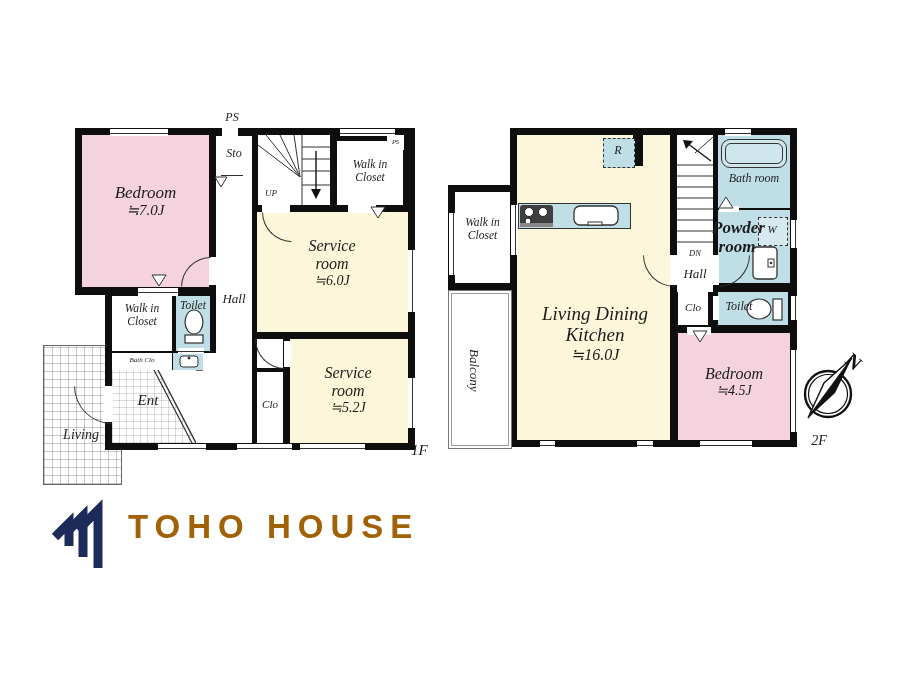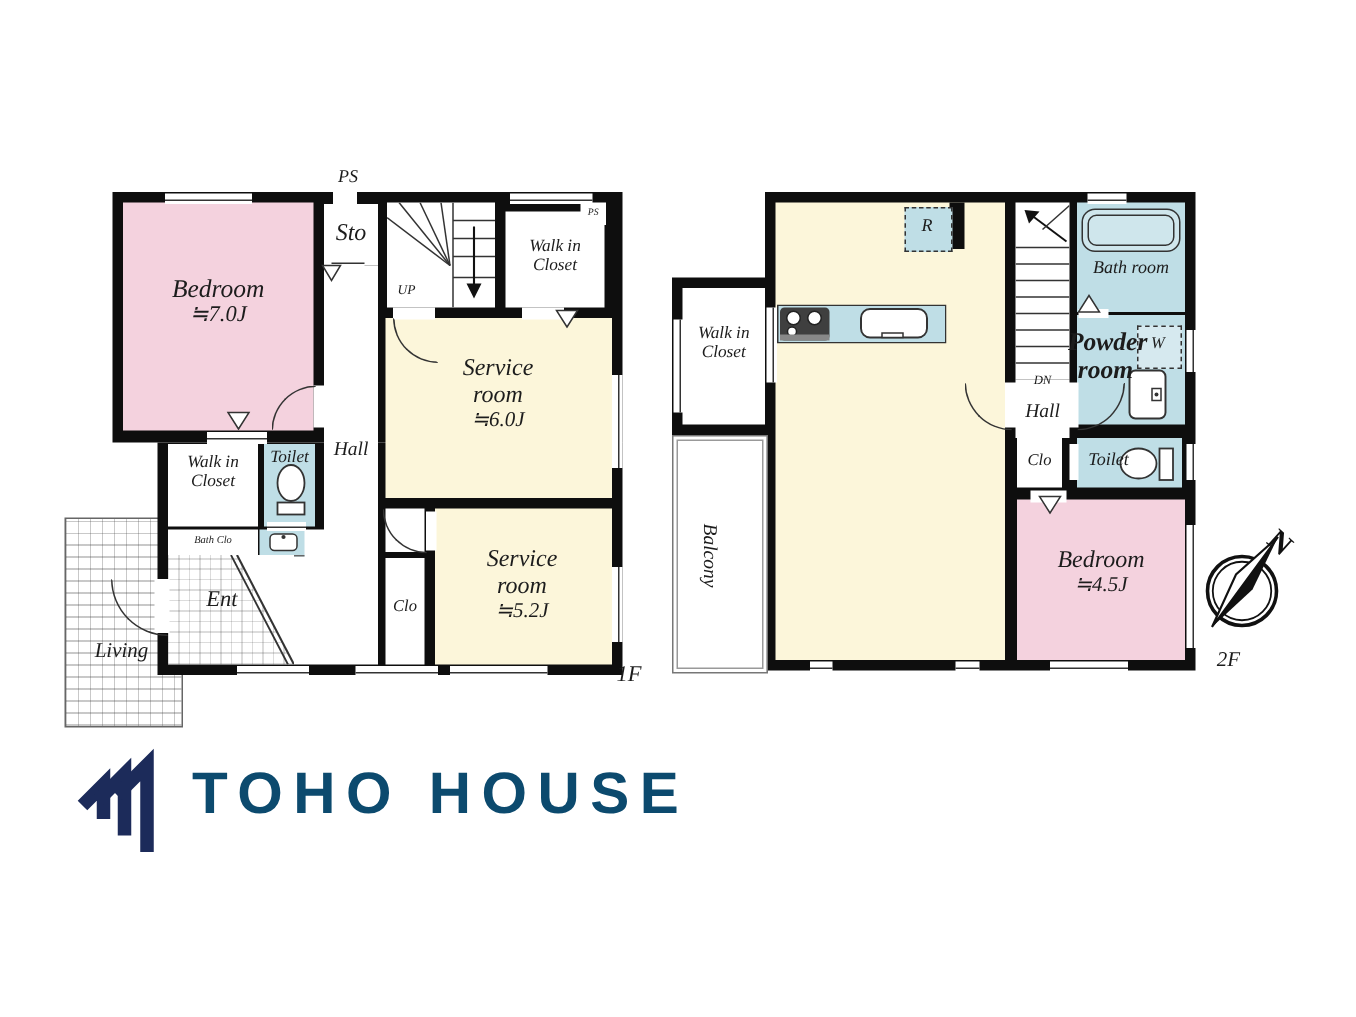--- a/index.html
+++ b/index.html
@@ -29,21 +29,21 @@
       repeating-linear-gradient(0deg, rgba(60,60,60,.28) 0 1px, transparent 1px 8px),
       repeating-linear-gradient(90deg, rgba(60,60,60,.28) 0 1px, transparent 1px 8px);}
   .gridlite{background-image:
       repeating-linear-gradient(0deg, rgba(60,60,60,.18) 0 1px, transparent 1px 7px),
       repeating-linear-gradient(90deg, rgba(60,60,60,.18) 0 1px, transparent 1px 7px);}
   .balc{background:#fff;border:1px solid #777;box-shadow:inset 0 0 0 2px #fff, inset 0 0 0 3px #999;}
   .dash{border:1.4px dashed #333;}
   .tub{position:absolute;background:#cfe6ec;border:1.3px solid #333;border-radius:9px;}
   .tub-in{position:absolute;left:3px;top:3px;right:3px;bottom:3px;border:1px solid #333;border-radius:6px;}
   .logo-text{position:absolute;font-family:"Liberation Sans",sans-serif;font-weight:700;
-             color:#0c4a6e;font-size:39px;letter-spacing:7px;font-style:normal;}
+             color:#a16207;font-size:33px;letter-spacing:7px;font-style:normal;}
   svg{display:block;}
 </style>
 </head>
 <body>
 
 <div class="page">
 
   <div>
 
     <div class="room grid" style="left:43px;top:345px;width:77px;height:138px;background-color:#fff;border:1px solid #666;"></div>
@@ -136,21 +136,21 @@
     <div class="lbl" style="left:272px;top:237px;width:120px;font-size:16px;">
       <span class="nm" style="display:block;width:80px;margin:0 auto;">Service room</span>
       <span class="ar" style="font-size:14px;">≒6.0J</span>
     </div>
     <div class="lbl" style="left:292px;top:364px;width:112px;font-size:16px;">
       <span class="nm" style="display:block;width:80px;margin:0 auto;">Service room</span>
       <span class="ar" style="font-size:14px;">≒5.2J</span>
     </div>
     <div class="lbl" style="left:340px;top:158px;width:60px;font-size:11.5px;">Walk in Closet</div>
     <div class="lbl" style="left:114px;top:302px;width:56px;font-size:11.5px;">Walk in Closet</div>
-    <div class="lbl" style="left:216px;top:147px;width:36px;font-size:16px;font-style:italic;">Sto</div>
+    <div class="lbl" style="left:216px;top:147px;width:36px;font-size:12px;font-style:italic;">Sto</div>
     <div class="lbl" style="left:256px;top:188px;width:30px;font-size:9px;">UP</div>
     <div class="lbl" style="left:214px;top:292px;width:40px;font-size:13px;">Hall</div>
     <div class="lbl" style="left:172px;top:299px;width:42px;font-size:11.5px;">Toilet</div>
     <div class="lbl" style="left:110px;top:357px;width:64px;font-size:7px;">Bath Clo</div>
     <div class="lbl" style="left:118px;top:392px;width:60px;font-size:15px;">Ent</div>
     <div class="lbl" style="left:45px;top:427px;width:72px;font-size:14px;">Living</div>
     <div class="lbl" style="left:255px;top:398px;width:30px;font-size:11px;">Clo</div>
     <div class="lbl" style="left:206px;top:111px;width:52px;font-size:12px;">PS</div>
     <div class="lbl" style="left:387px;top:138px;width:17px;font-size:6.5px;">PS</div>
     <div class="lbl" style="left:411px;top:442px;width:40px;font-size:15px;text-align:left;">1F</div>
@@ -231,20 +231,22 @@
     <div class="gap" style="left:687px;top:327px;width:24px;height:8px;"></div>
 
     <svg class="abs" style="left:718px;top:196px;" width="16" height="13">
         <polygon points="8,1 1,12 15,12" fill="#fff" stroke="#333" stroke-width="1"></polygon>
       </svg>
     <svg class="abs" style="left:692px;top:330px;" width="16" height="13">
         <polygon points="1,1 15,1 8,12" fill="#fff" stroke="#333" stroke-width="1"></polygon>
       </svg>
 
     <div class="lbl" style="left:520px;top:303px;width:150px;font-size:19px;">
+      <span class="nm">Living Dining Kitchen</span>
+      <span class="ar" style="font-size:16px;">≒16.0J</span>
     </div>
     <div class="lbl" style="left:680px;top:365px;width:108px;font-size:16px;">
       <span class="nm">Bedroom</span>
       <span class="ar" style="font-size:14px;">≒4.5J</span>
     </div>
     <div class="lbl" style="left:726px;top:172px;width:56px;font-size:12px;">Bath room</div>
     <div class="lbl" style="left:712px;top:218px;width:50px;font-size:17px;font-weight:bold;">Powder room</div>
     <div class="lbl" style="left:758px;top:223px;width:28px;font-size:11px;">W</div>
     <div class="lbl" style="left:603px;top:144px;width:30px;font-size:12px;">R</div>
     <div class="lbl" style="left:718px;top:300px;width:42px;font-size:12px;">Toilet</div>

